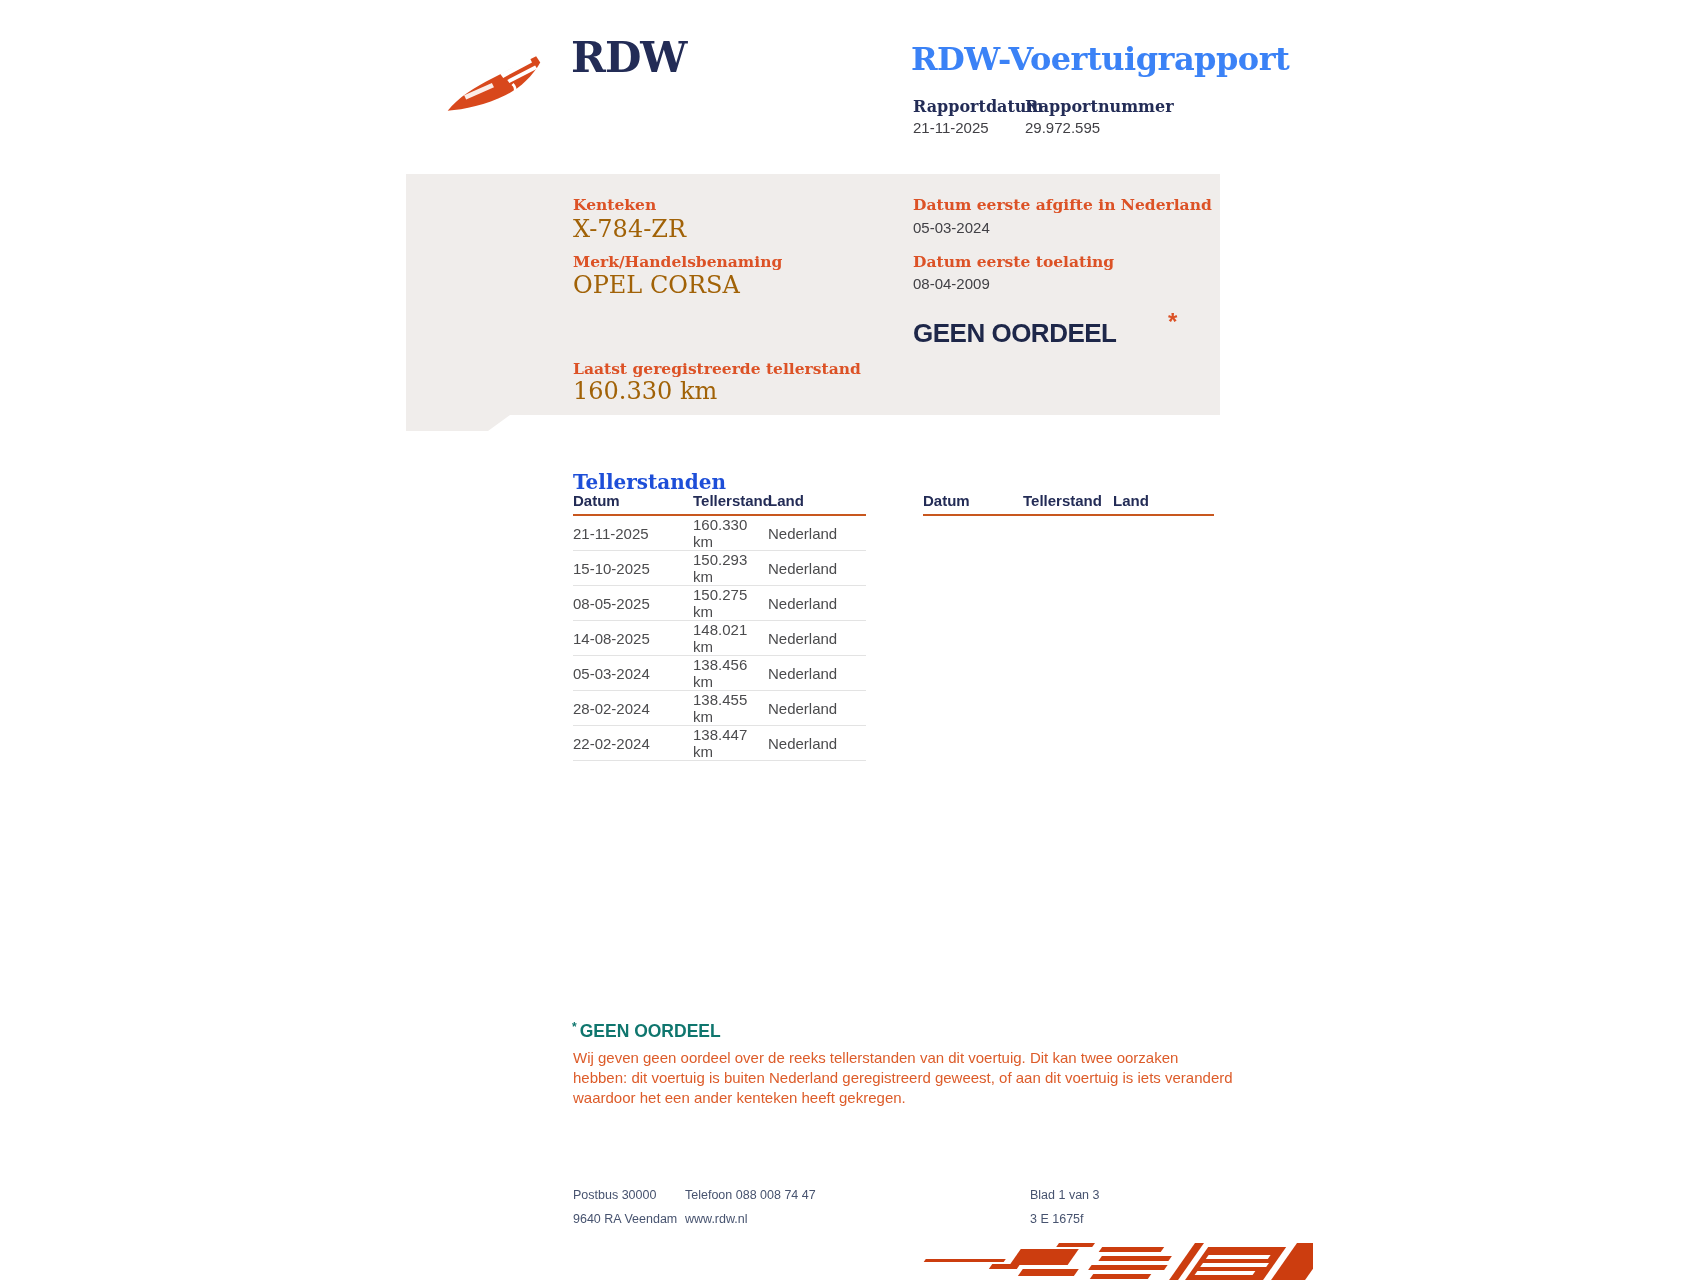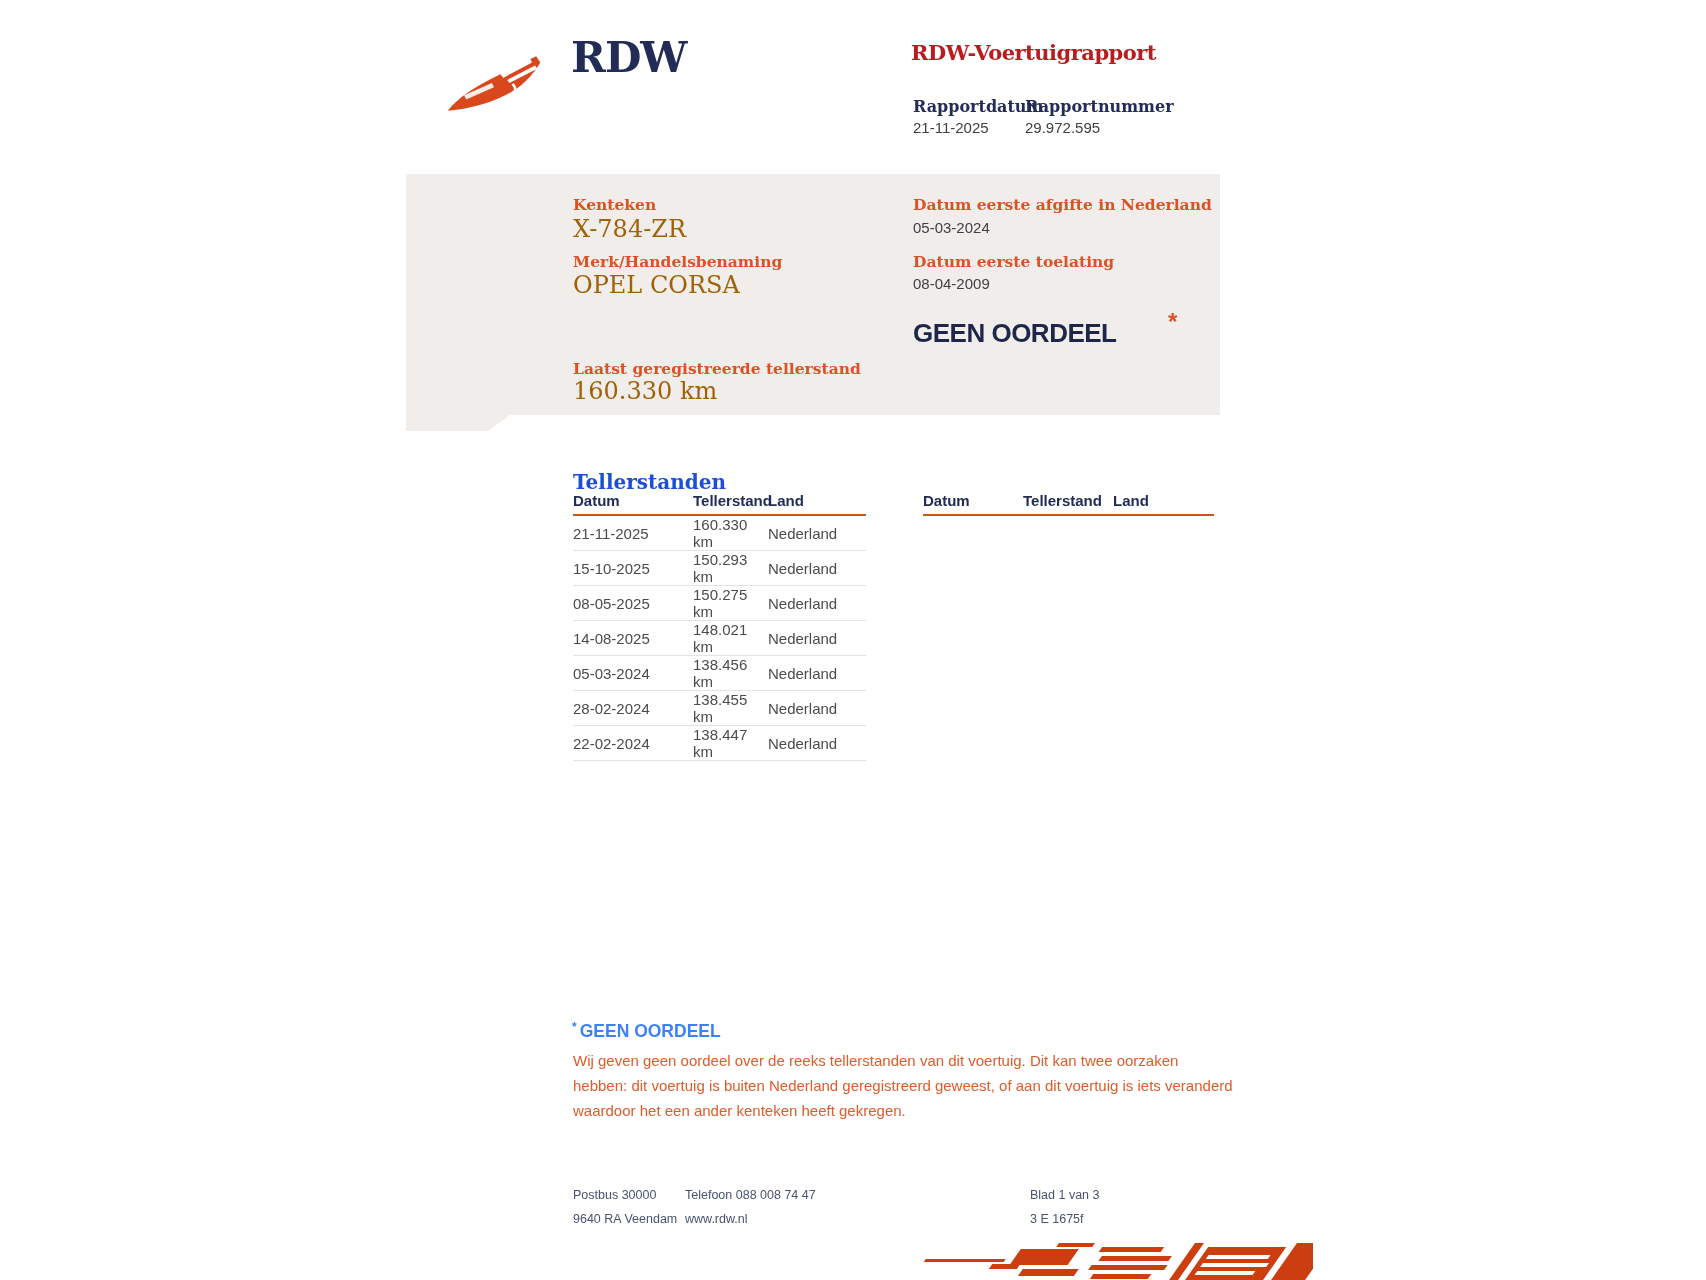--- a/index.html
+++ b/index.html
@@ -12,21 +12,21 @@
   
   .logo-wing { position:absolute; left:443px; top:46px; width:104px; height:72px; }
   .logo-word {
     position:absolute; left:571px; top:33px;
     font-family:"DejaVu Serif", serif; font-weight:bold;
     font-size:42px; color:#232c56; letter-spacing:-1px;
   }
   .report-title {
     position:absolute; left:911px; top:40px;
     font-family:"DejaVu Serif", serif; font-weight:bold;
-    font-size:21px; color:#b91c1c; letter-spacing:-0.5px;
+    font-size:32px; color:#3b82f6; letter-spacing:-0.5px;
   }
   .hdr-label {
     position:absolute; top:97px;
     font-family:"DejaVu Serif", serif; font-weight:bold;
     font-size:16px; color:#232c56;
   }
   .hdr-value {
     position:absolute; top:119px;
     font-size:15px; color:#414045;
   }
@@ -72,26 +72,26 @@
   .odo-table th.r, .odo-table td.r { text-align:left; }
   .odo-table td {
     font-size:15px; color:#4b4b4d; height:24.6px;
     border-bottom:1px solid #e3e3e3; padding:0;
   }
   .t1 .c1 { width:120px; } .t1 .c2 { width:75px; } .t1 .c3 { width:98px; }
   .t2 .c1 { width:100px; } .t2 .c2 { width:90px; } .t2 .c3 { width:101px; }
   
   .footnote-head {
     position:absolute; left:572px; top:1020px;
-    font-size:17.5px; font-weight:bold; color:#3b82f6;
+    font-size:17.5px; font-weight:bold; color:#0f766e;
   }
   .footnote-head .marker { font-size:12px; vertical-align:6px; margin-right:3px; }
   .footnote-text {
     position:absolute; left:573px; top:1048px; width:660px;
-    font-size:15px; color:#dd5c2a; line-height:25px;
+    font-size:15px; color:#dd5c2a; line-height:20px;
   }
   
   .ft { position:absolute; font-size:12.5px; color:#47536f; }
   .ft-r { text-align:left; width:200px; }
   
   .motif { position:absolute; left:913px; top:1243px; width:400px; height:37px; overflow:hidden; }
 </style>
 </head>
 <body>
 

